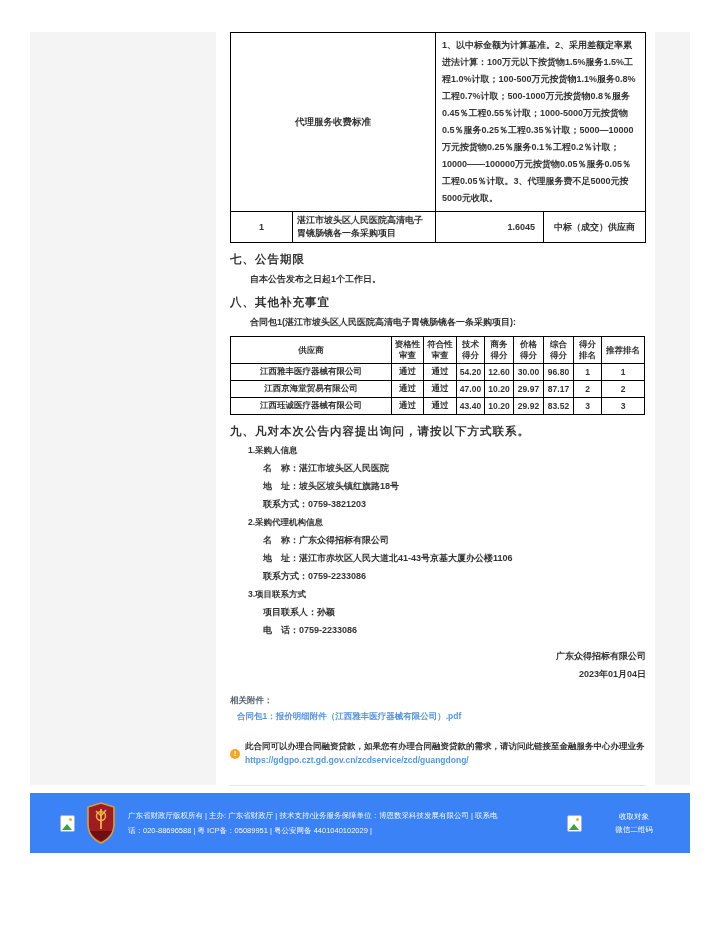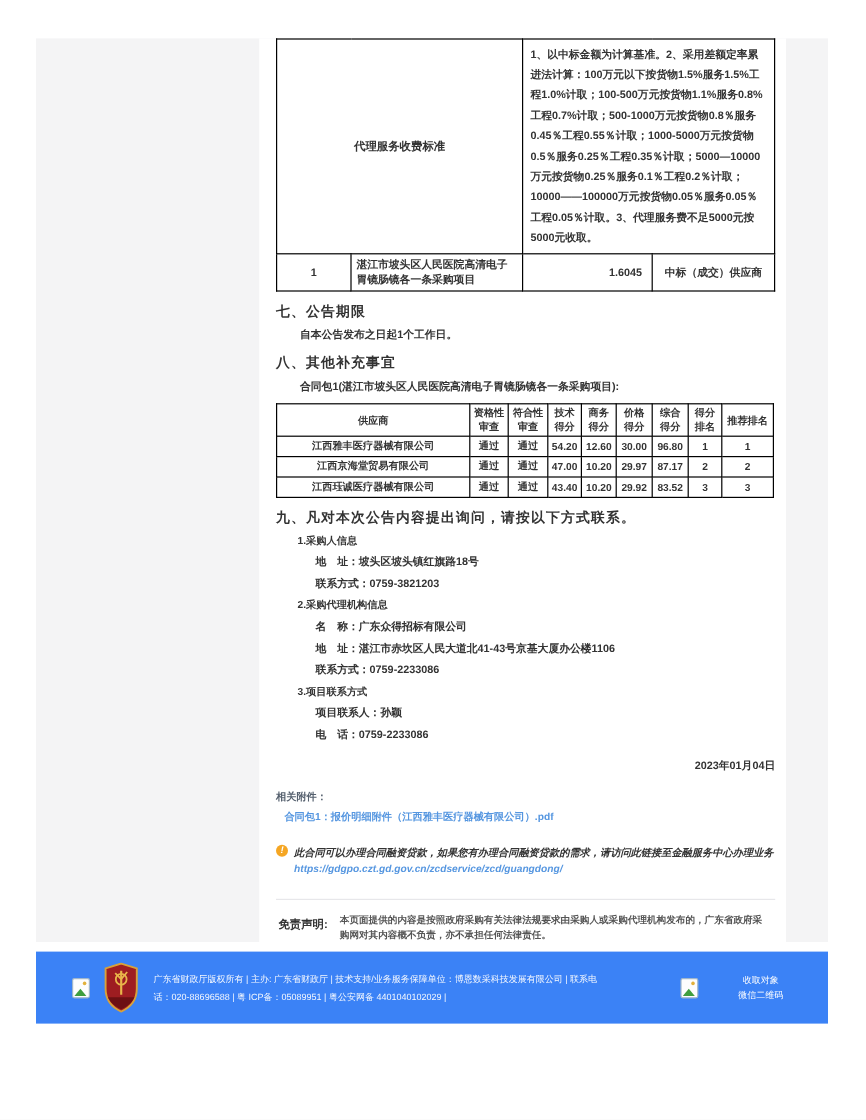--- a/index.html
+++ b/index.html
@@ -33,21 +33,21 @@
   .h-sec{font-size:11.5px;margin-top:9px;letter-spacing:1px;}
   .p-ind{font-size:9px;margin-top:6px;margin-left:20px;}
   .c-head{font-size:8.5px;margin-top:6px;margin-left:18px;}
   .c-line{font-size:9px;margin-top:5px;margin-left:33px;}
   .sig{font-size:9px;text-align:right;margin-top:10px;line-height:18px;}
 
   .attach{margin-top:12px;}
   .attach-label{font-size:8.5px;color:#55606e;}
   .attach-link{font-size:8.5px;color:#5596e0;margin-top:4px;margin-left:7px;cursor:pointer;}
 
-  .notice{margin-top:16px;display:flex;align-items:flex-start;font-style:italic;}
+  .notice{margin-top:16px;display:flex;align-items:center;}
   .icon-info{width:10px;height:10px;border-radius:50%;background:#f5a623;color:#fff;
     font-size:8px;line-height:10px;text-align:center;flex:0 0 10px;margin-right:5px;margin-top:1px;}
   .icon-info::after{content:"!";}
   .notice-body{font-size:8.5px;color:#333;line-height:14px;}
   .notice-link{color:#5596e0;font-weight:bold;cursor:pointer;}
 
   .divider{border-top:1px solid #e7e7ea;margin-top:18px;}
   .disclaimer{display:flex;margin-top:8px;padding:2px 0 8px 2px;}
   .disc-label{font-size:9.5px;color:#333;white-space:nowrap;margin-right:10px;margin-top:4px;}
   .disc-text{font-size:8px;color:#555;line-height:13px;font-weight:bold;width:352px;}
@@ -155,33 +155,35 @@
         <td>83.52</td>
         <td>3</td>
         <td>3</td>
       </tr>
     </tbody>
   </table>
 
   <div class="h-sec">九、凡对本次公告内容提出询问，请按以下方式联系。</div>
 
   <div class="c-head">1.采购人信息</div>
+  <div class="c-line">名　称：湛江市坡头区人民医院</div>
   <div class="c-line">地　址：坡头区坡头镇红旗路18号</div>
   <div class="c-line">联系方式：0759-3821203</div>
 
   <div class="c-head">2.采购代理机构信息</div>
   <div class="c-line">名　称：广东众得招标有限公司</div>
   <div class="c-line">地　址：湛江市赤坎区人民大道北41-43号京基大厦办公楼1106</div>
   <div class="c-line">联系方式：0759-2233086</div>
 
   <div class="c-head">3.项目联系方式</div>
   <div class="c-line">项目联系人：孙颖</div>
   <div class="c-line">电　话：0759-2233086</div>
 
   <div class="sig">
+    <div>广东众得招标有限公司</div>
     <div>2023年01月04日</div>
   </div>
 
   <div class="attach">
     <div class="attach-label">相关附件：</div>
     <div class="attach-link">合同包1：报价明细附件（江西雅丰医疗器械有限公司）.pdf</div>
   </div>
 
   <div class="notice">
     <span class="icon-info"></span>

